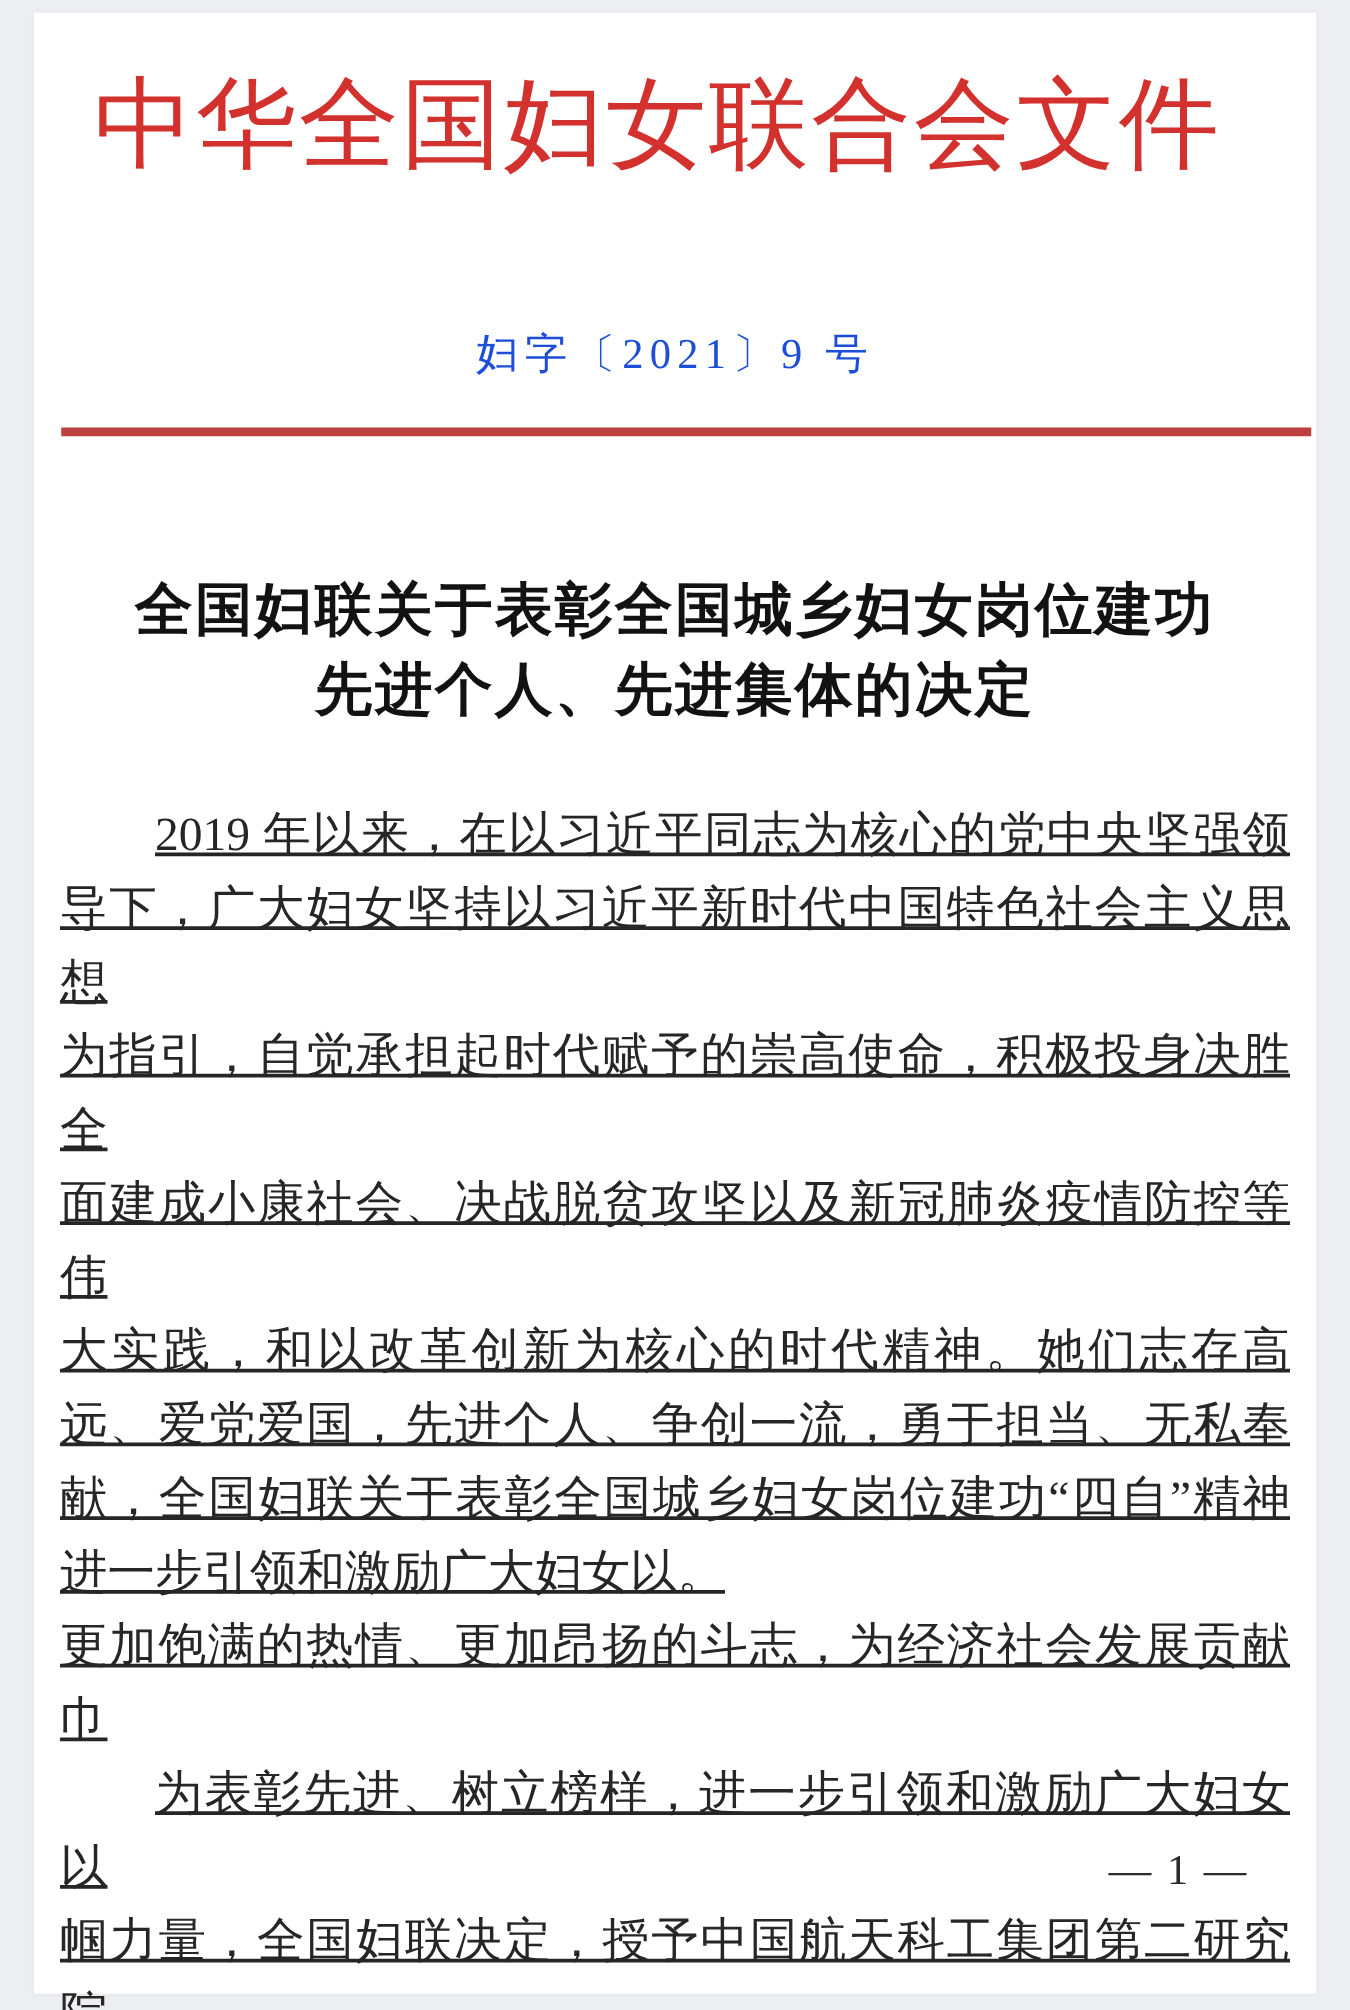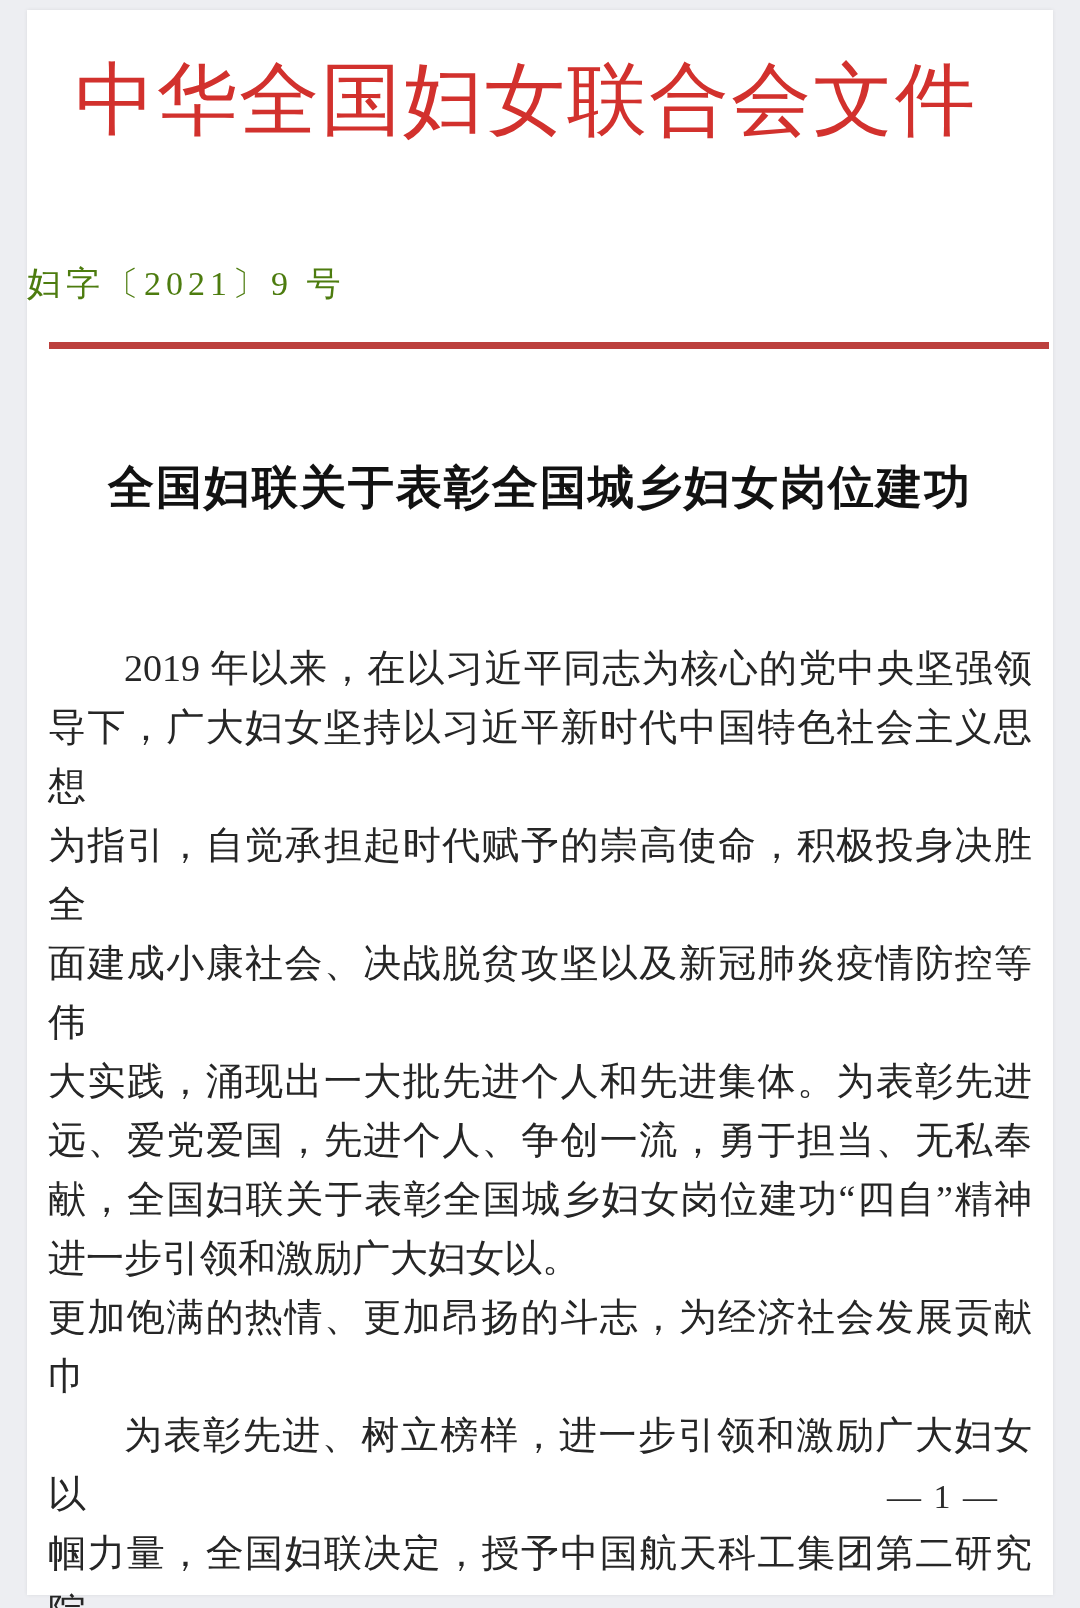--- a/index.html
+++ b/index.html
@@ -17,39 +17,39 @@
   }
   .header-title {
     position:absolute; left:48px; top:24px; width:900px;
     font-size:80px; font-weight:normal; color:#d2312d;
     line-height:132px;
     text-align:justify; text-align-last:justify;
     white-space:normal;
   }
   .doc-number {
     position:absolute; left:0; top:252px; width:100%;
-    text-align:left; font-size:34px; color:#4d7c0f;
+    text-align:center; font-size:34px; color:#1d4ed8;
     letter-spacing:5px; line-height:44px;
   }
   .red-line {
     position:absolute; left:22px; top:332px;
     width:1000px; height:7px; background:#bc403d;
   }
   .doc-title {
     position:absolute; left:0; top:446px; width:100%;
     text-align:center; font-weight:bold; font-size:46px;
     color:#121212; line-height:64px; letter-spacing:2px;
   }
   .body-text {
     position:absolute; left:21px; top:629px; width:984px;
     font-size:38px; color:#262626;
   }
   .line {
     line-height:59px;
-    text-align:justify; text-align-last:justify;
+    text-align:justify; text-align-last:justify;text-decoration:underline;
   }
   .line.indent { text-indent:2em; }
   .line.para-end { text-align-last:left; }
   .page-number {
     position:absolute; right:54px; top:1468px;
     font-size:34px; color:#2b2b2b; letter-spacing:2px;
   }
 </style>
 </head>
 <body>
@@ -57,28 +57,29 @@
 <div class="page">
 
   <div class="header-title">中华全国妇女联合会文件</div>
 
   <div class="doc-number">妇字〔2021〕9 号</div>
 
   <div class="red-line"></div>
 
   <div class="doc-title">
     <div>全国妇联关于表彰全国城乡妇女岗位建功</div>
+    <div>先进个人、先进集体的决定</div>
   </div>
 
   <div class="body-text">
     <div class="line indent">2019 年以来，在以习近平同志为核心的党中央坚强领</div>
     <div class="line">导下，广大妇女坚持以习近平新时代中国特色社会主义思想</div>
     <div class="line">为指引，自觉承担起时代赋予的崇高使命，积极投身决胜全</div>
     <div class="line">面建成小康社会、决战脱贫攻坚以及新冠肺炎疫情防控等伟</div>
-    <div class="line">大实践，涌现出一大批先进个人和先进集体。为表彰先进</div>
+    <div class="line">大实践，和以改革创新为核心的时代精神。她们志存高</div>
     <div class="line">远、爱党爱国，先进个人、争创一流，勇于担当、无私奉</div>
     <div class="line">献，全国妇联关于表彰全国城乡妇女岗位建功“四自”精神</div>
     <div class="line para-end">进一步引领和激励广大妇女以。</div>
     <div class="line">更加饱满的热情、更加昂扬的斗志，为经济社会发展贡献巾</div>
     <div class="line indent">为表彰先进、树立榜样，进一步引领和激励广大妇女以</div>
     <div class="line">帼力量，全国妇联决定，授予中国航天科工集团第二研究院</div>
 
   </div>
 
   <div class="page-number">— 1 —</div>

